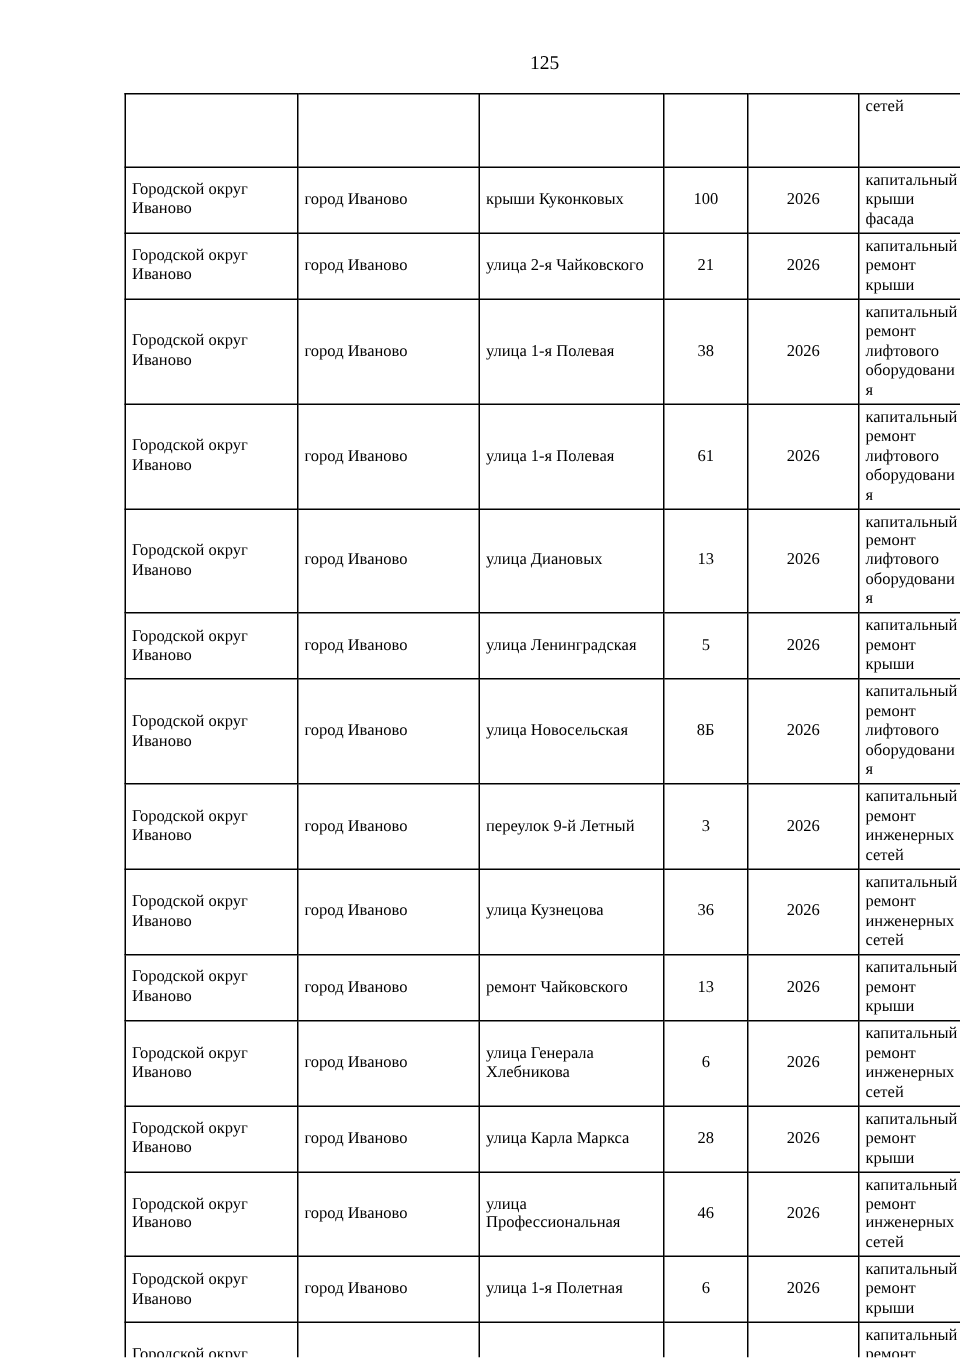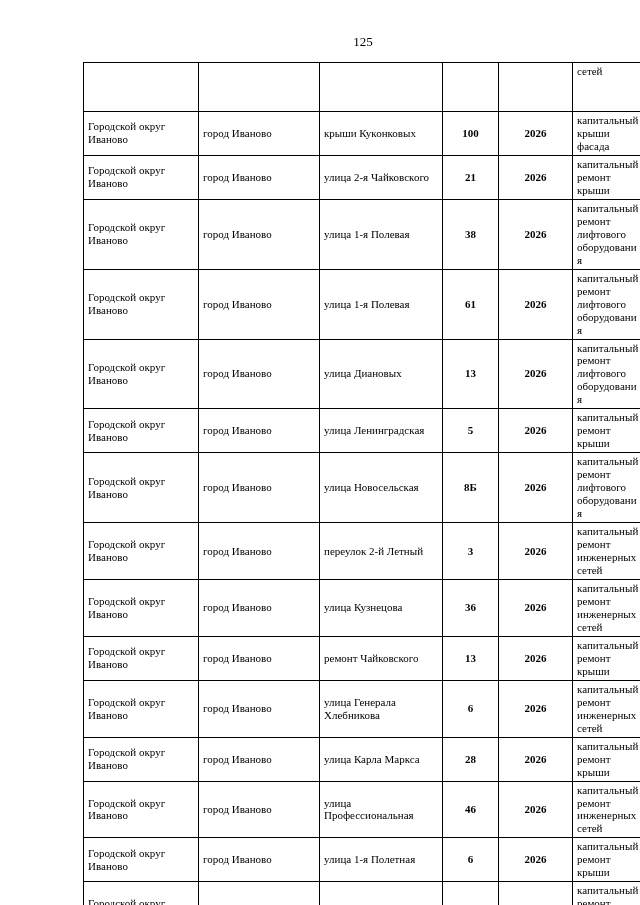--- a/index.html
+++ b/index.html
@@ -34,21 +34,21 @@
     table-layout: fixed;
     font-size: 11px;
     line-height: 1.18;
   }
   table.repairs td {
     border: 1px solid #000000;
     padding: 2px 4px;
     vertical-align: middle;
     word-wrap: break-word;
   }
-  td.center { text-align: center; font-weight: bold; }
+  td.center { text-align: center; }
   tr.cont-row td {
     height: 44px;
     vertical-align: top;
   }
 </style>
 </head>
 <body>
 
 <div class="page">
 
@@ -132,21 +132,21 @@
       <td>город Иваново</td>
       <td>улица Новосельская</td>
       <td class="center">8Б</td>
       <td class="center">2026</td>
       <td>капитальный ремонт лифтового оборудования</td>
     </tr>
 
     <tr>
       <td>Городской округ Иваново</td>
       <td>город Иваново</td>
-      <td>переулок 2-й Летный</td>
+      <td>переулок 9-й Летный</td>
       <td class="center">3</td>
       <td class="center">2026</td>
       <td>капитальный ремонт инженерных сетей</td>
     </tr>
 
     <tr>
       <td>Городской округ Иваново</td>
       <td>город Иваново</td>
       <td>улица Кузнецова</td>
       <td class="center">36</td>

